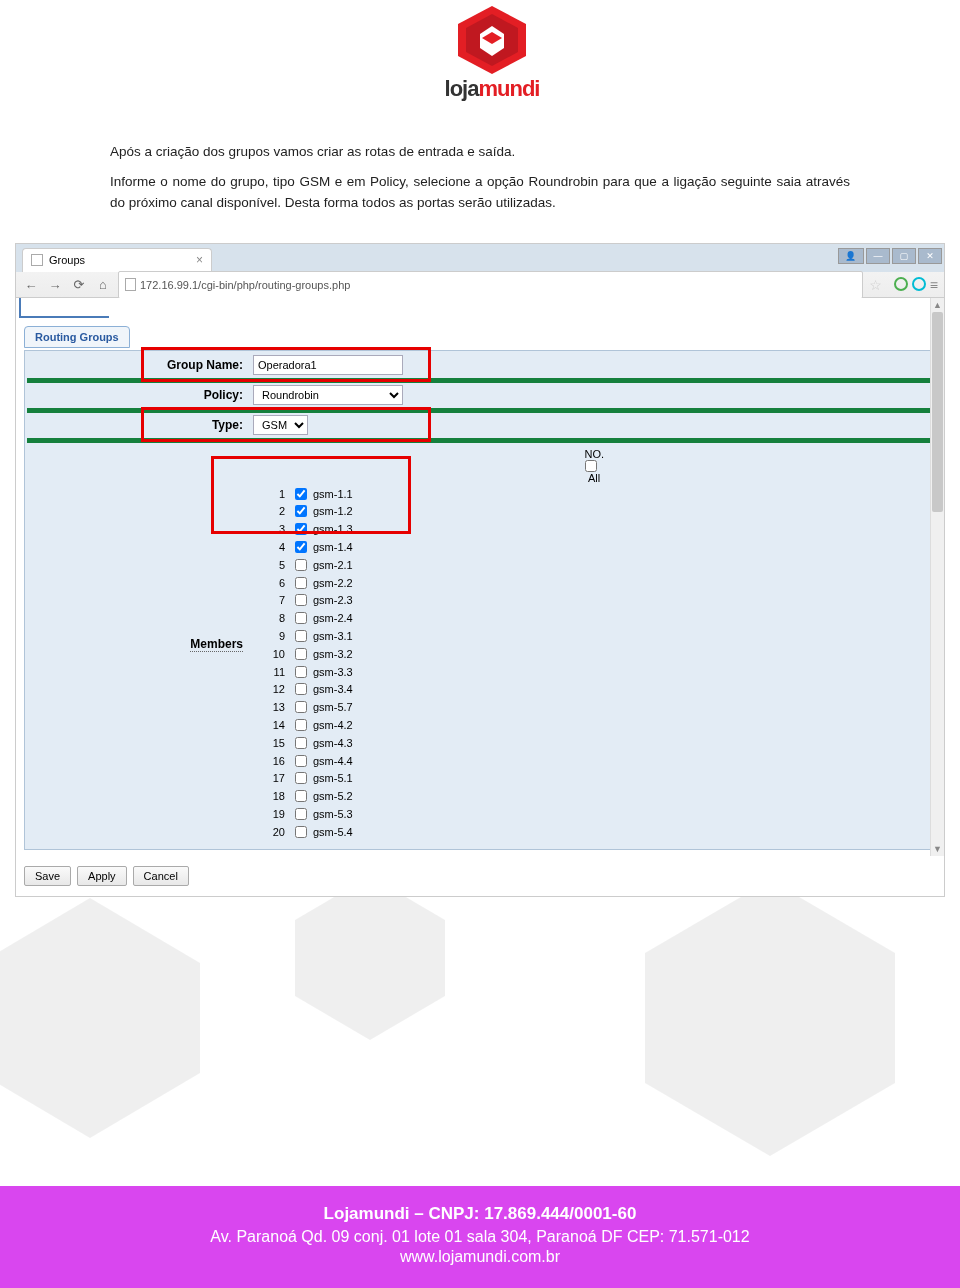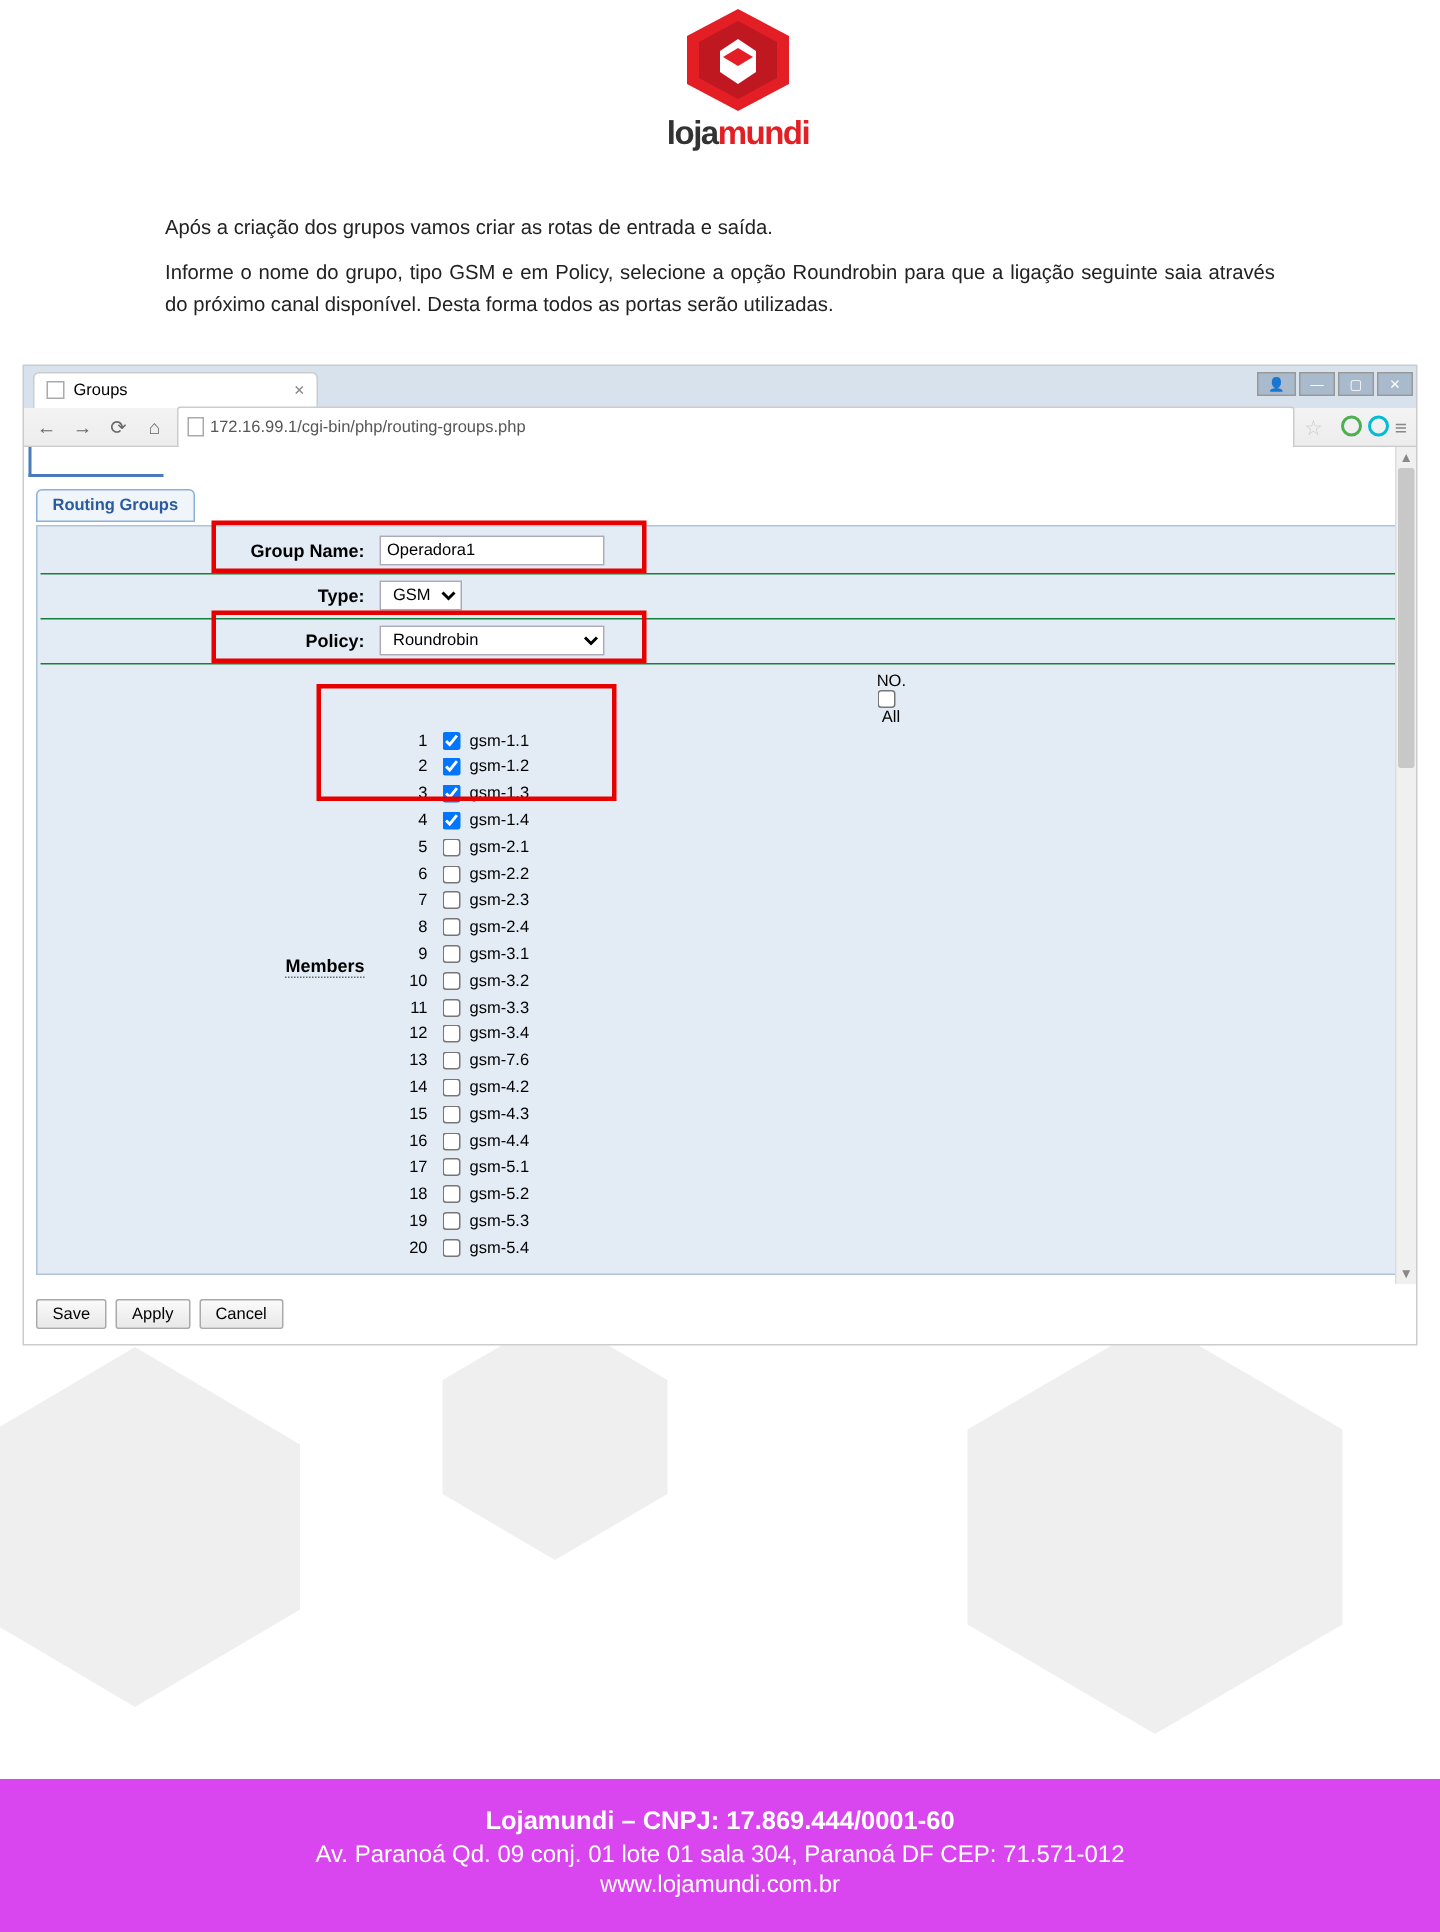--- a/index.html
+++ b/index.html
@@ -31,21 +31,21 @@
   .burger { color: #888; font-size: 14px; }
   .win-controls { position: absolute; top: 4px; right: 2px; display: flex; gap: 2px; }
   .wc { width: 24px; height: 16px; background: rgba(139,160,185,0.6); border: 1px solid #999; font-size: 9px; color: #fff; display: flex; align-items: center; justify-content: center; }
   .wc.user { width: 26px; }
   
   .page-content { background: #fff; padding: 0; position: relative; }
   .top-strip { height: 20px; border-left: 2px solid #4a7bb8; border-bottom: 2px solid #4a7bb8; margin-left: 3px; width: 90px; }
   .tab-ui { display: inline-block; margin: 8px 0 0 8px; background: #f0f5fa; border: 1px solid #8cb0d6; border-radius: 4px 4px 0 0; padding: 4px 10px; font-size: 11px; font-weight: bold; color: #2a5aa0; }
   
   .form-panel { margin: 2px 8px 8px 8px; background: #e3ecf5; border: 1px solid #b0c4d8; padding: 2px; }
-  .form-row { display: flex; align-items: center; height: 30px; border-bottom: 1px solid #15803d; }
+  .form-row { display: flex; align-items: center; height: 30px; border-bottom: 5px solid #15803d; }
   .form-row:last-child { border-bottom: none; }
   .form-label { width: 226px; text-align: right; padding-right: 10px; font-size: 12px; color: #000; }
   .form-label.bold { font-weight: bold; }
   .form-input-cell { flex: 1; }
   .form-input-cell input[type="text"], .form-input-cell select { font-size: 11px; padding: 2px 4px; border: 1px solid #aab; background: #fff; height: 20px; }
   .form-input-cell input[type="text"] { width: 150px; }
   .form-input-cell select { height: 20px; }
   .sel-gsm { width: 55px; }
   .sel-pol { width: 150px; }
   
@@ -145,29 +145,29 @@
       <div class="red-box" style="top:56px; left:116px; width:290px; height:35px;"></div>
       <div class="red-box" style="top:105px; left:186px; width:200px; height:78px;"></div>
 
       <div class="form-row">
         <div class="form-label bold">Group Name:</div>
         <div class="form-input-cell">
           <input type="text" value="Operadora1" style="">
         </div>
       </div>
       <div class="form-row">
+        <div class="form-label bold">Policy:</div>
+        <div class="form-input-cell">
+          <select class="sel-pol"><option>Roundrobin</option></select>
+        </div>
+      </div>
+      <div class="form-row">
         <div class="form-label bold">Type:</div>
         <div class="form-input-cell">
           <select class="sel-gsm"><option>GSM</option></select>
-        </div>
-      </div>
-      <div class="form-row">
-        <div class="form-label bold">Policy:</div>
-        <div class="form-input-cell">
-          <select class="sel-pol"><option>Roundrobin</option></select>
         </div>
       </div>
 
       <div class="members-row">
         <div class="members-label-wrap">
           <span>Members</span>
         </div>
         <div class="members-list">
           <div class="mem-header">
             <div class="mem-no-h">NO.</div>
@@ -259,21 +259,21 @@
                 <div class="mem-cb">
                   <input type="checkbox" style="">
                 </div>
                 <div class="mem-name">gsm-3.4</div>
               </div>
               <div class="mem-item">
                 <div class="mem-no">13</div>
                 <div class="mem-cb">
                   <input type="checkbox" style="">
                 </div>
-                <div class="mem-name">gsm-7.6</div>
+                <div class="mem-name">gsm-5.7</div>
               </div>
               <div class="mem-item">
                 <div class="mem-no">14</div>
                 <div class="mem-cb">
                   <input type="checkbox" style="">
                 </div>
                 <div class="mem-name">gsm-4.2</div>
               </div>
               <div class="mem-item">
                 <div class="mem-no">15</div>

